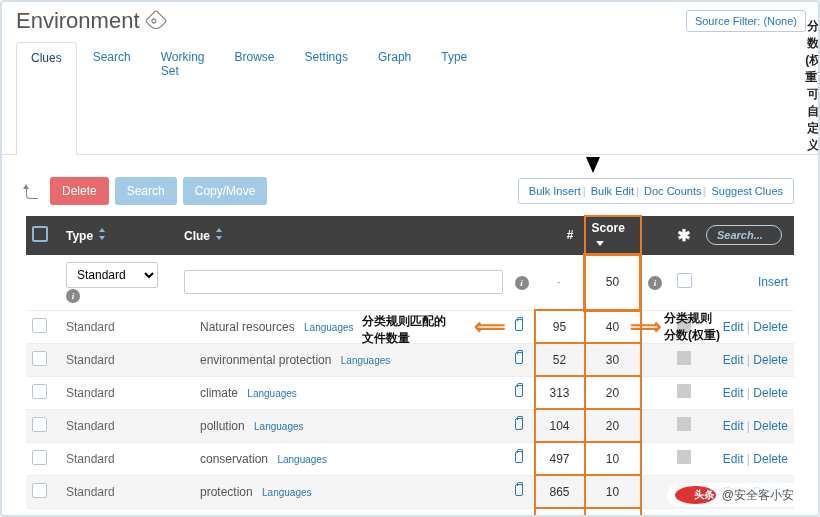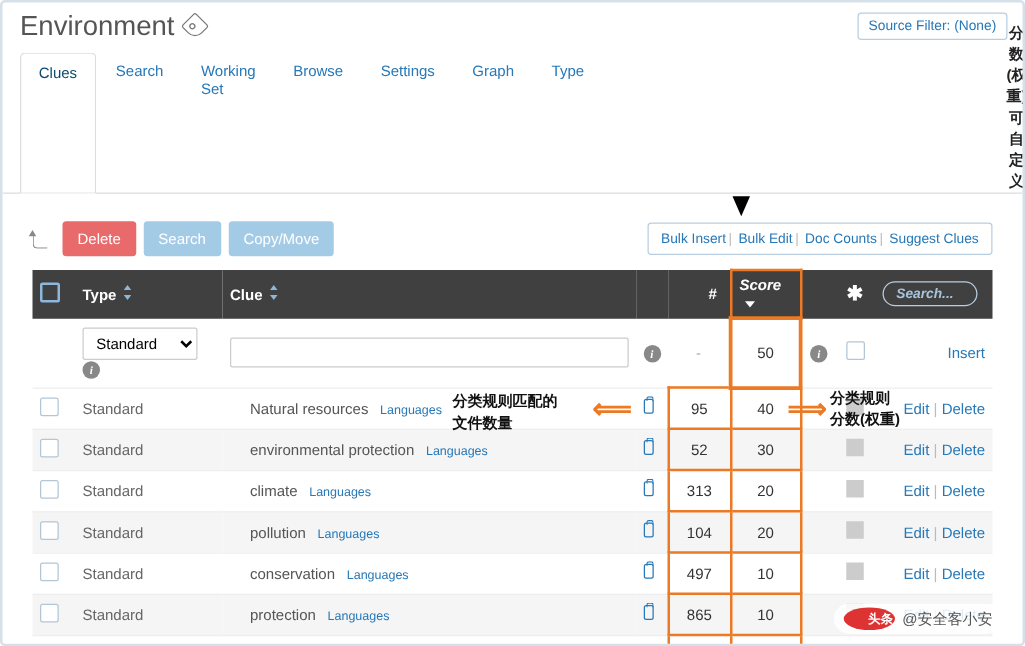--- a/index.html
+++ b/index.html
@@ -22,21 +22,21 @@
   .btn-red { background: #e96a6a; }
   .btn-blue-dis { background: #a4cbe6; }
   .right-links { border: 1px solid #b8cde0; border-radius: 3px; padding: 6px 10px; font-size: 11px; color: #2678b8; }
   .right-links span { color: #bbb; margin: 0 2px; }
   .arrow-down-blk { width: 0; height: 0; border-left: 7px solid transparent; border-right: 7px solid transparent; border-top: 16px solid #000; margin: 2px auto -6px 584px; }
   .table-wrap { padding: 0 24px; }
   table { width: 100%; border-collapse: collapse; }
   thead { background: #404040; color: #fff; }
   thead th { padding: 8px 6px; font-size: 12px; font-weight: 600; text-align: left; }
   .th-hash { text-align: right; padding-right: 10px; }
-  .th-score { border: 2px solid #ec7a24; padding: 4px 6px; font-style: italic; }
+  .th-score { border: 2px solid #ec7a24; padding: 4px 6px; }
   .sort-ic { display: inline-block; width: 10px; height: 12px; position: relative; margin-left: 4px; }
   .sort-ic::before { content: ''; position: absolute; top: 0; left: 2px; border-left: 3px solid transparent; border-right: 3px solid transparent; border-bottom: 4px solid #8bb8dc; }
   .sort-ic::after { content: ''; position: absolute; bottom: 0; left: 2px; border-left: 3px solid transparent; border-right: 3px solid transparent; border-top: 4px solid #8bb8dc; }
   .sort-desc { display: inline-block; border-left: 4px solid transparent; border-right: 4px solid transparent; border-top: 5px solid #fff; margin-left: 4px; }
   .chk-hdr { width: 16px; height: 16px; border: 2px solid #8bb8dc; border-radius: 2px; display: inline-block; }
   tbody tr { border-bottom: 1px solid #eee; }
   tbody tr.alt { background: #f5f5f5; }
   tbody td { padding: 7px 6px; font-size: 12px; vertical-align: middle; }
   .chk { width: 15px; height: 15px; border: 1.5px solid #b3c6d6; border-radius: 2px; display: inline-block; background: #fff; }
   .type-cell { color: #666; }

